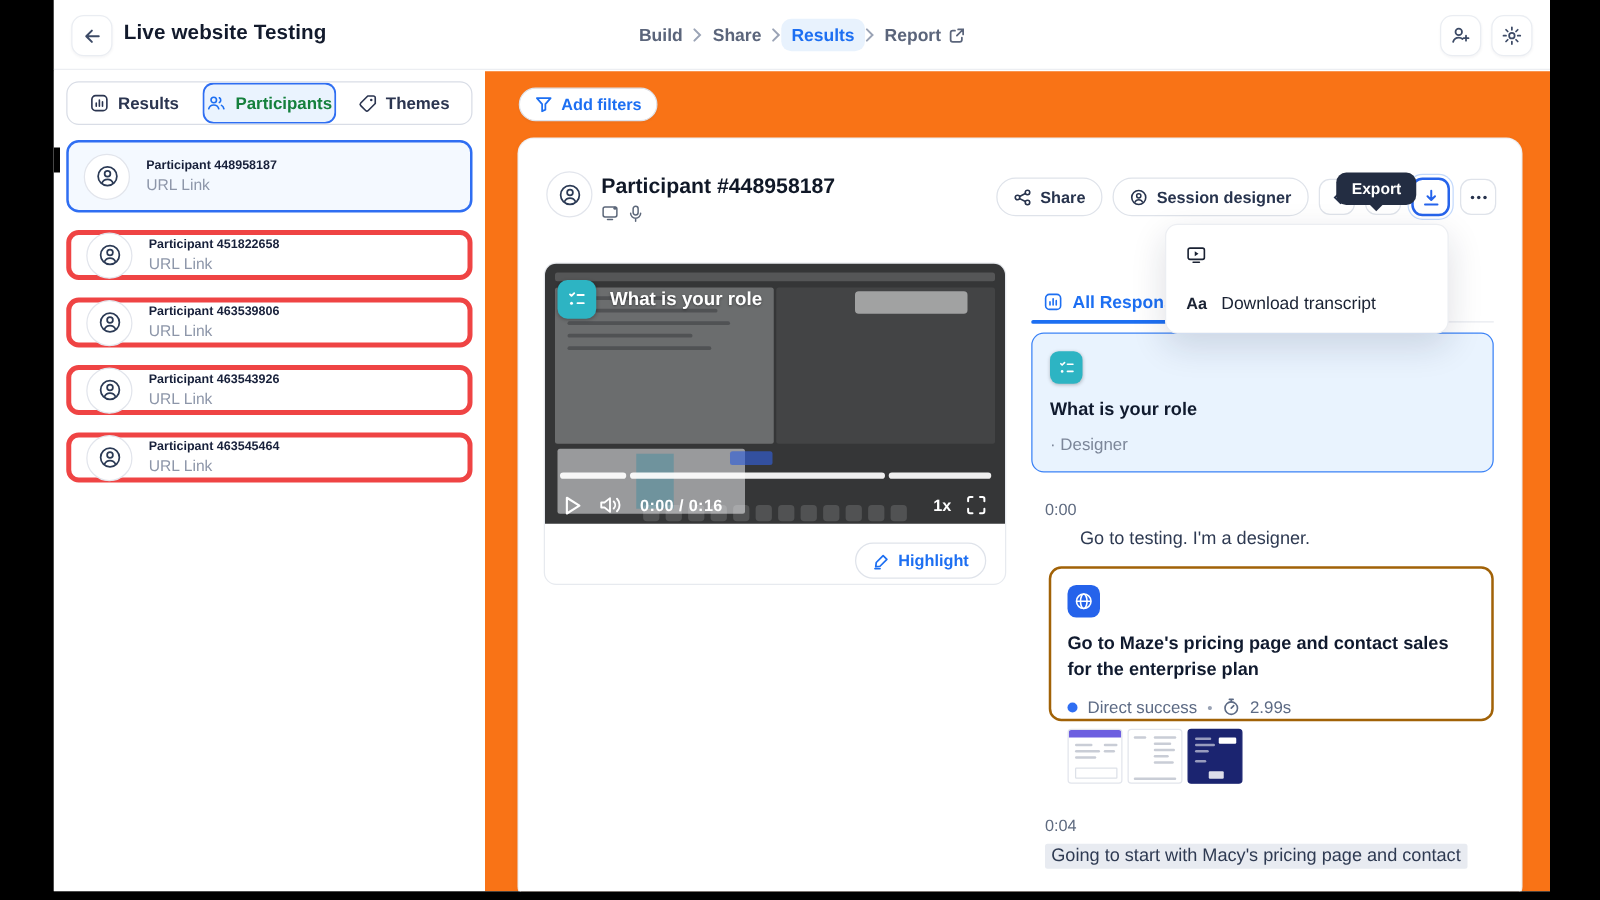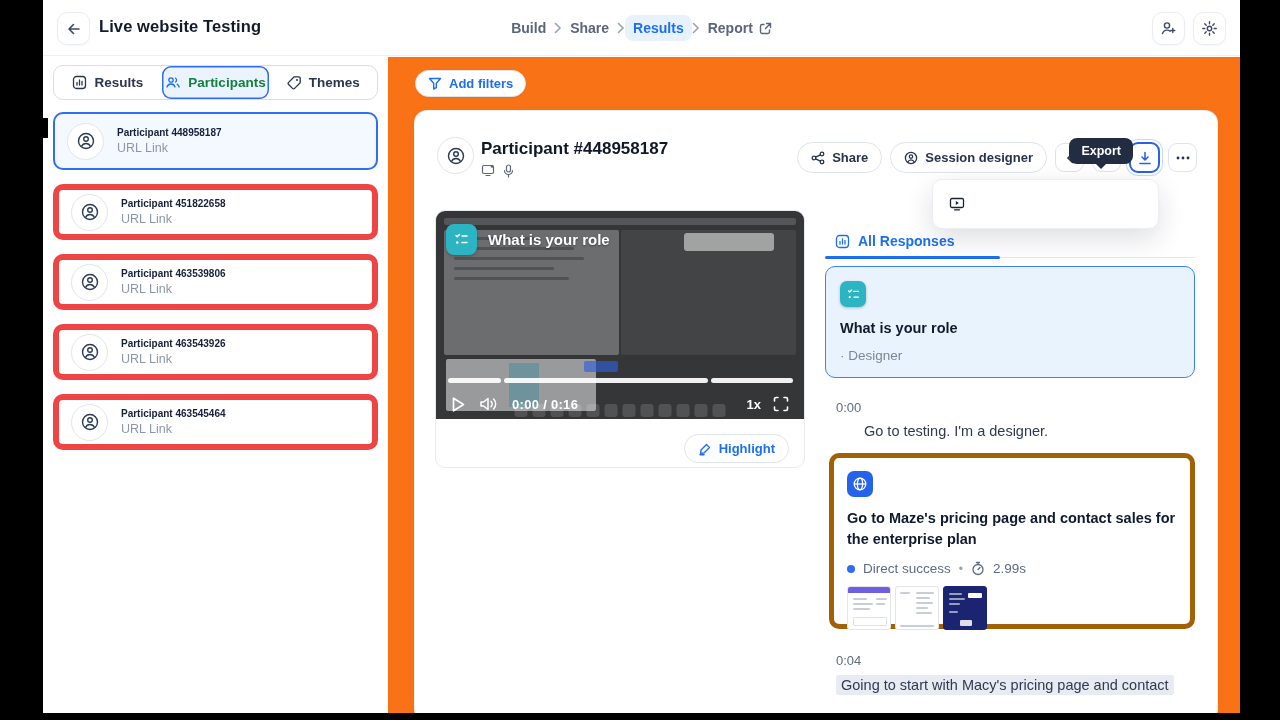--- a/index.html
+++ b/index.html
@@ -18,21 +18,21 @@
   .crumb-sep { color:#9aa3b5; display:flex; }
   .hdr-right { position:absolute; right:14px; top:12px; display:flex; gap:8px; }
   .icon-sq { width:33px; height:33px; border:1px solid #eaedf2; border-radius:10px; background:#fff; display:flex; align-items:center; justify-content:center; cursor:pointer; box-shadow:0 1px 2px rgba(20,30,60,.04); }
 
   
   .sidebar { position:absolute; left:0; top:57px; width:345px; bottom:0; background:#fff; z-index:5; }
   .seg { margin:8px 10px 0 10px; height:35px; border:1px solid #d9dde6; border-radius:10px; display:flex; background:#fff; overflow:hidden; }
   .seg-tab { flex:1; display:flex; align-items:center; justify-content:center; gap:7px; font-size:13.5px; font-weight:600; color:#2b3550; cursor:pointer; border-radius:9px; }
   .seg-tab.active { box-shadow:inset 0 0 0 1.5px #2f6ef2; background:#eaf3fe; color:#15803d; }
   .plist { margin:12px 10px 0 10px; }
-  .pcard { position:relative; height:56px; border:6px solid #ef4444; border-radius:10px; background:#fff; margin-bottom:14px; display:flex; align-items:center; padding-left:12px; gap:13px; cursor:pointer; }
+  .pcard { position:relative; height:40px; border:4px solid #ef4444; border-radius:10px; background:#fff; margin-bottom:14px; display:flex; align-items:center; padding-left:12px; gap:13px; cursor:pointer; }
   .pcard.sel { border:2px solid #2f6ef2; background:#f4f9ff; height:58px; }
   .avatar { width:37px; height:37px; border-radius:50%; border:1px solid #e2e5ec; display:flex; align-items:center; justify-content:center; background:#fff; flex:0 0 auto; }
   .pname { font-size:10px; font-weight:600; color:#17203a; }
   .psub { font-size:12.5px; color:#8d96a9; margin-top:3px; }
   .notch { position:absolute; left:0; top:118px; width:5px; height:20px; background:#000; z-index:40; }
 
   
   .main { position:absolute; left:345px; top:57px; right:0; bottom:0; background:#f97316; }
   .addf { position:absolute; left:27px; top:13px; height:27px; padding:0 12px; border:1px solid #dde2ea; border-radius:14px; background:#fff; display:flex; align-items:center; gap:7px; font-size:13px; font-weight:700; color:#1d6ff2; cursor:pointer; box-shadow:0 1px 2px rgba(20,30,60,.05); }
   .card { position:absolute; left:27px; top:54px; width:802px; height:610px; background:#fff; border-radius:12px; box-shadow:0 0 0 1px #eef0f4, 0 2px 8px rgba(25,35,60,.04); }
@@ -82,21 +82,21 @@
   .rtabs { position:absolute; left:0; top:14px; right:0; height:34px; border-bottom:1px solid #e7eaef; }
   .rtab { position:absolute; left:10px; top:0; height:34px; display:flex; align-items:center; gap:8px; font-size:14px; font-weight:600; color:#1d6ff2; cursor:pointer; }
   .rtab-underline { position:absolute; left:0; top:32px; width:175px; height:2.5px; background:#1d6ff2; border-radius:2px; }
   .qcard { position:absolute; left:0; top:56px; right:0; height:112px; background:#e9f3fe; border:1.5px solid #3b82f6; border-radius:10px; padding:14px; }
   .qcard .qt { font-size:14.5px; font-weight:700; color:#101a2e; margin-top:13px; }
   .qcard .qa { font-size:13.5px; color:#7c8699; margin-top:12px; }
   .tstamp { font-size:13px; color:#5f6b80; }
   .tline { font-size:14.5px; color:#2e3a52; }
   .t1-time { position:absolute; left:11px; top:190px; }
   .t1-text { position:absolute; left:11px; top:213px;margin-left:28px; }
-  .taskcard { position:absolute; left:4px; top:243px; right:0; height:176px; background:#fff; border:5px solid #a16207; border-radius:10px; padding:13px; }
+  .taskcard { position:absolute; left:14px; top:243px; right:0; height:124px; background:#fff; border:2px solid #a16207; border-radius:10px; padding:13px; }
   .blue-ic { width:26px; height:26px; background:#2563eb; border-radius:7px; display:flex; align-items:center; justify-content:center; }
   .task-title { font-size:14.5px; font-weight:700; color:#101a2e; line-height:21px; margin-top:11px; }
   .task-status { display:flex; align-items:center; gap:8px; margin-top:11px; font-size:13.5px; color:#5c6a84; }
   .dot { width:8px; height:8px; border-radius:50%; background:#2f6ef2; }
   .sep-dot { color:#9aa3b5; font-size:12px; }
   .thumbs { display:flex; gap:4px; margin-top:10px; }
   .thumb { width:44px; height:44px; border:1px solid #e2e5ec; border-radius:3px; background:#fff; position:relative; overflow:hidden; }
   .thumb .bar { position:absolute; left:0; right:0; top:0; height:6px; background:#6d5fe0; }
   .thumb .l { position:absolute; height:2px; background:#c9cdd6; border-radius:1px; }
   .thumb.navy { background:#1b2470; border-color:#1b2470; }
@@ -335,20 +335,24 @@
         <div class="tooltip">Export</div>
       </div>
 
       <div class="menu">
         <div class="menu-item">
           <svg width="16" height="14" viewBox="0 0 16 14">
               <rect x="1.5" y="1.5" width="13" height="9" rx="1.5" stroke="#1a2233" stroke-width="1.3" fill="none"></rect>
               <path d="M6.8 4l3 2-3 2V4z" fill="#1a2233"></path>
               <path d="M5.5 12.8h5" stroke="#1a2233" stroke-width="1.3" stroke-linecap="round"></path>
             </svg>
+        </div>
+        <div class="menu-item">
+          <span class="aa">Aa</span>
+          <span>Download transcript</span>
         </div>
       </div>
 
       <div class="vpanel">
         <div class="video">
           <div class="v-menubar"></div>
           <div class="v-page">
             <div class="ln" style="width:85px"></div>
               <div class="ln" style="width:120px"></div>
               <div class="ln" style="width:130px"></div>

